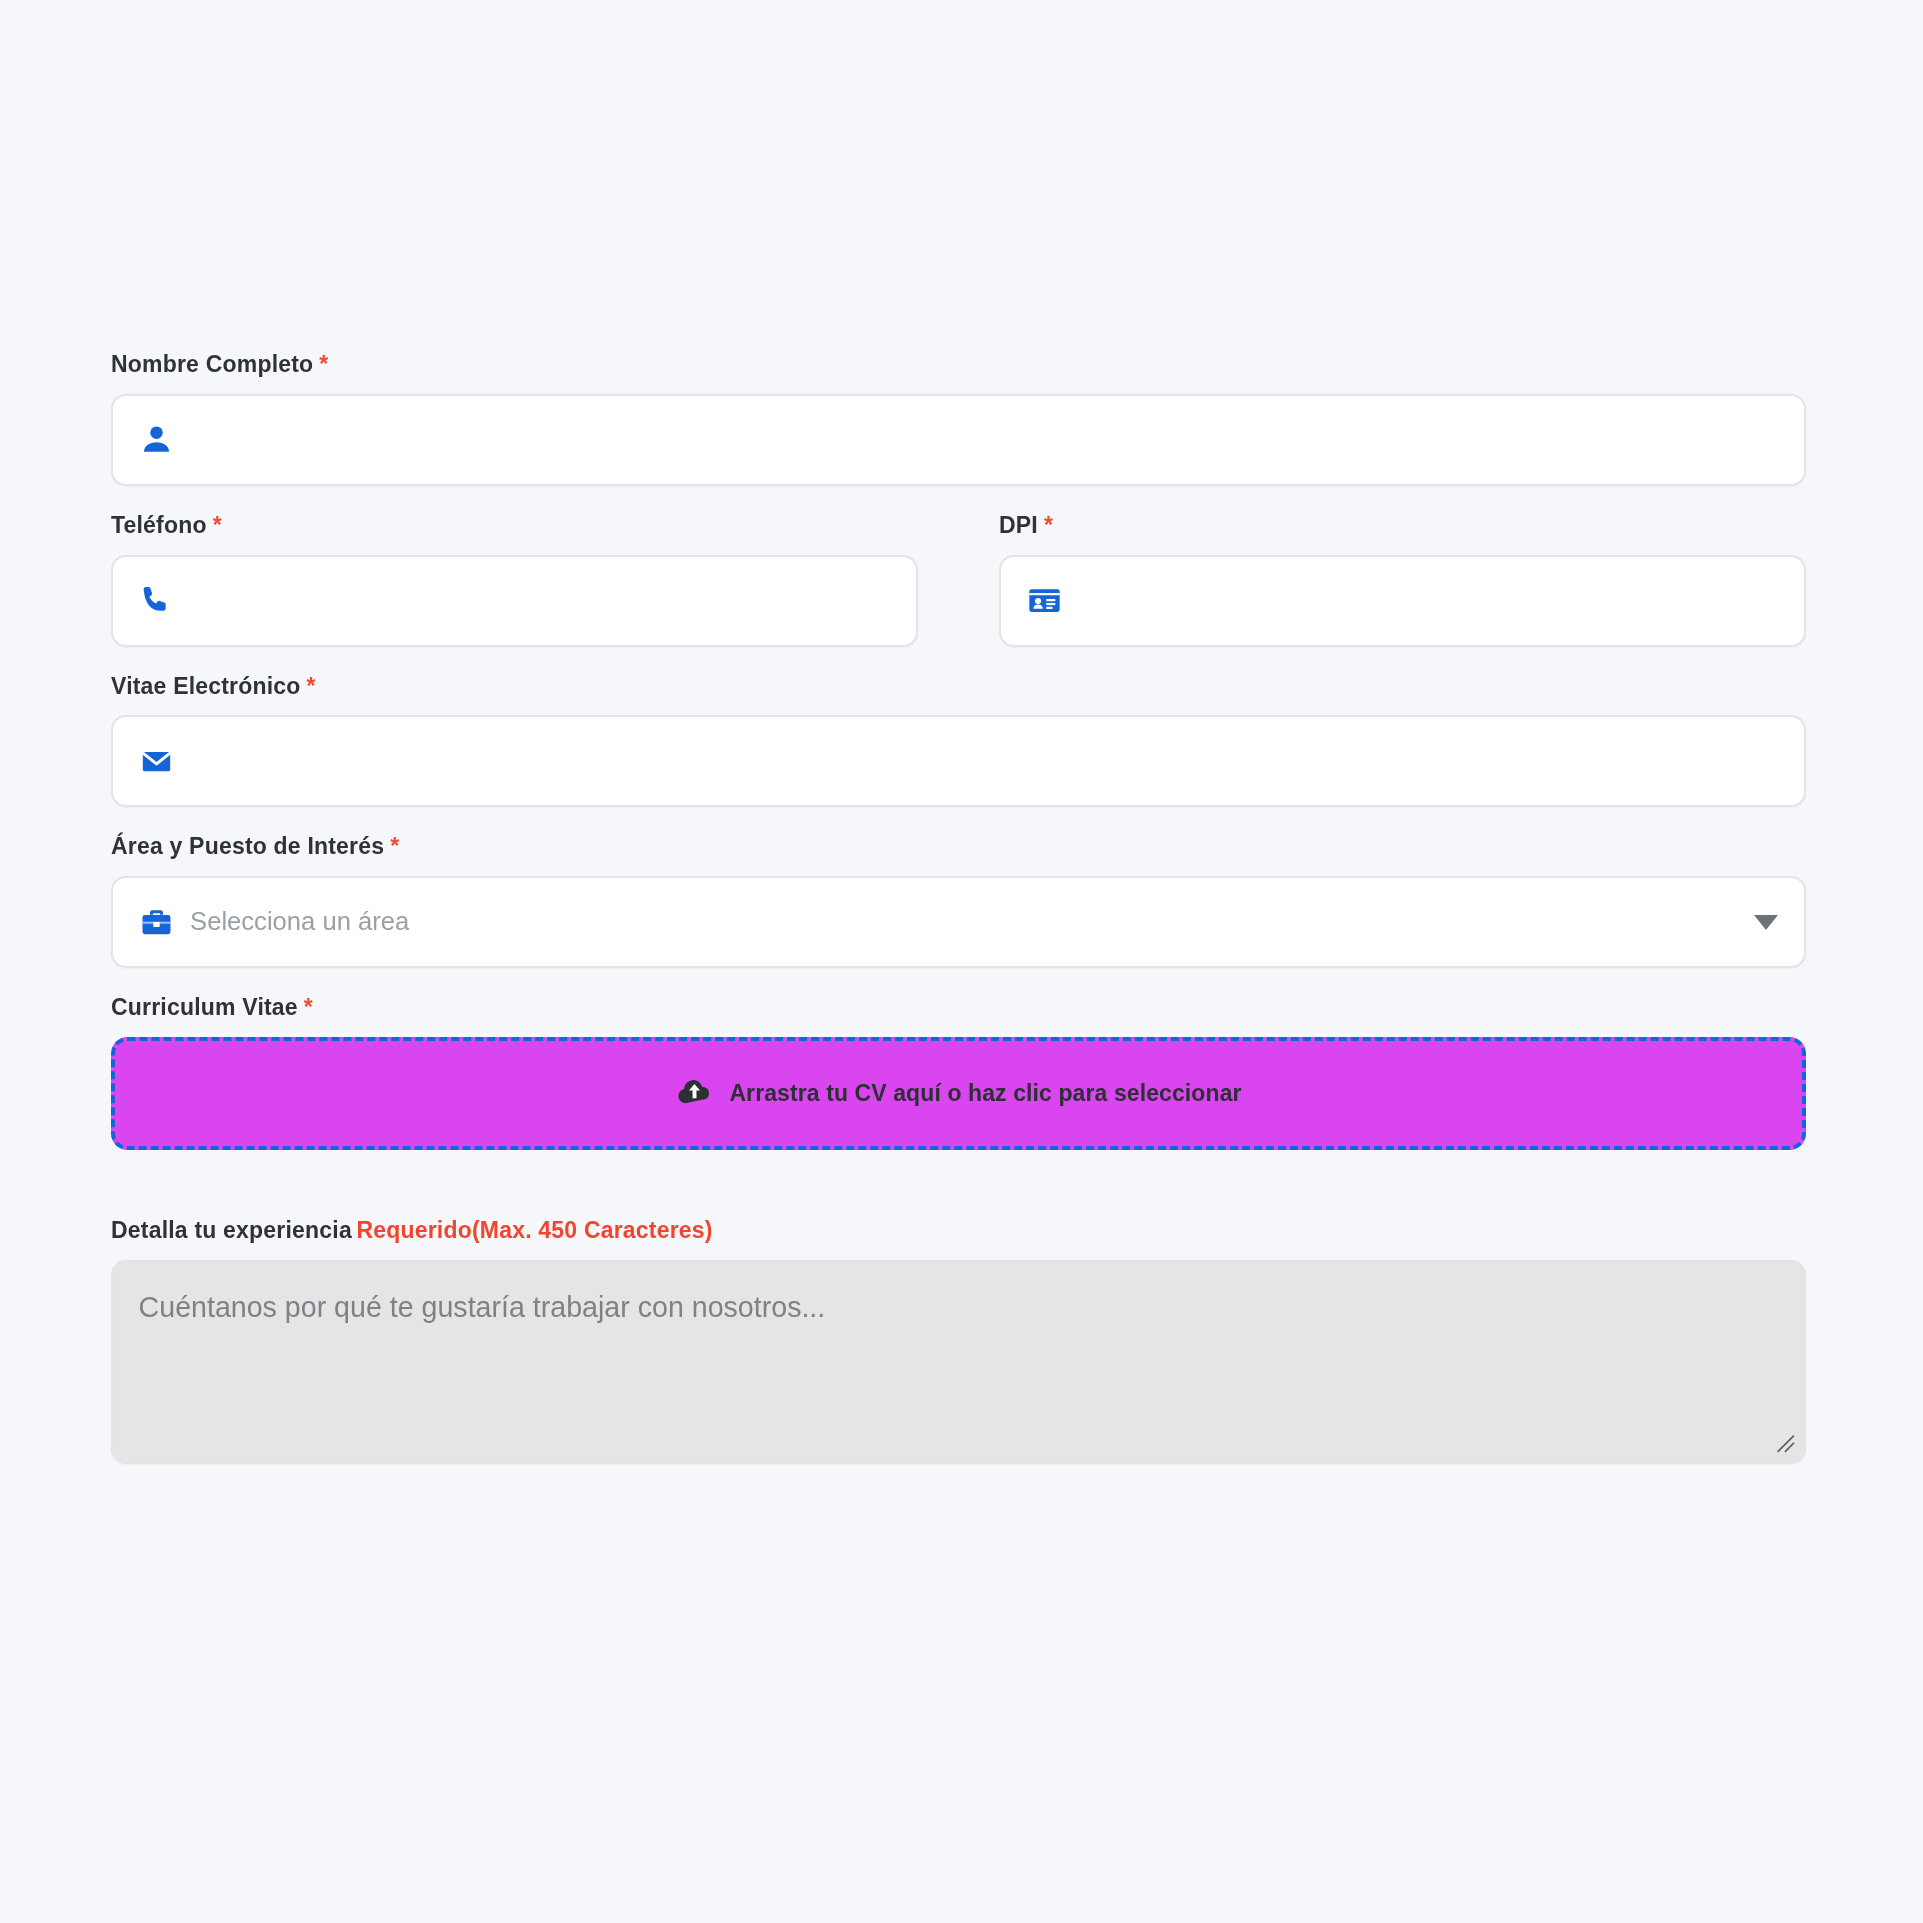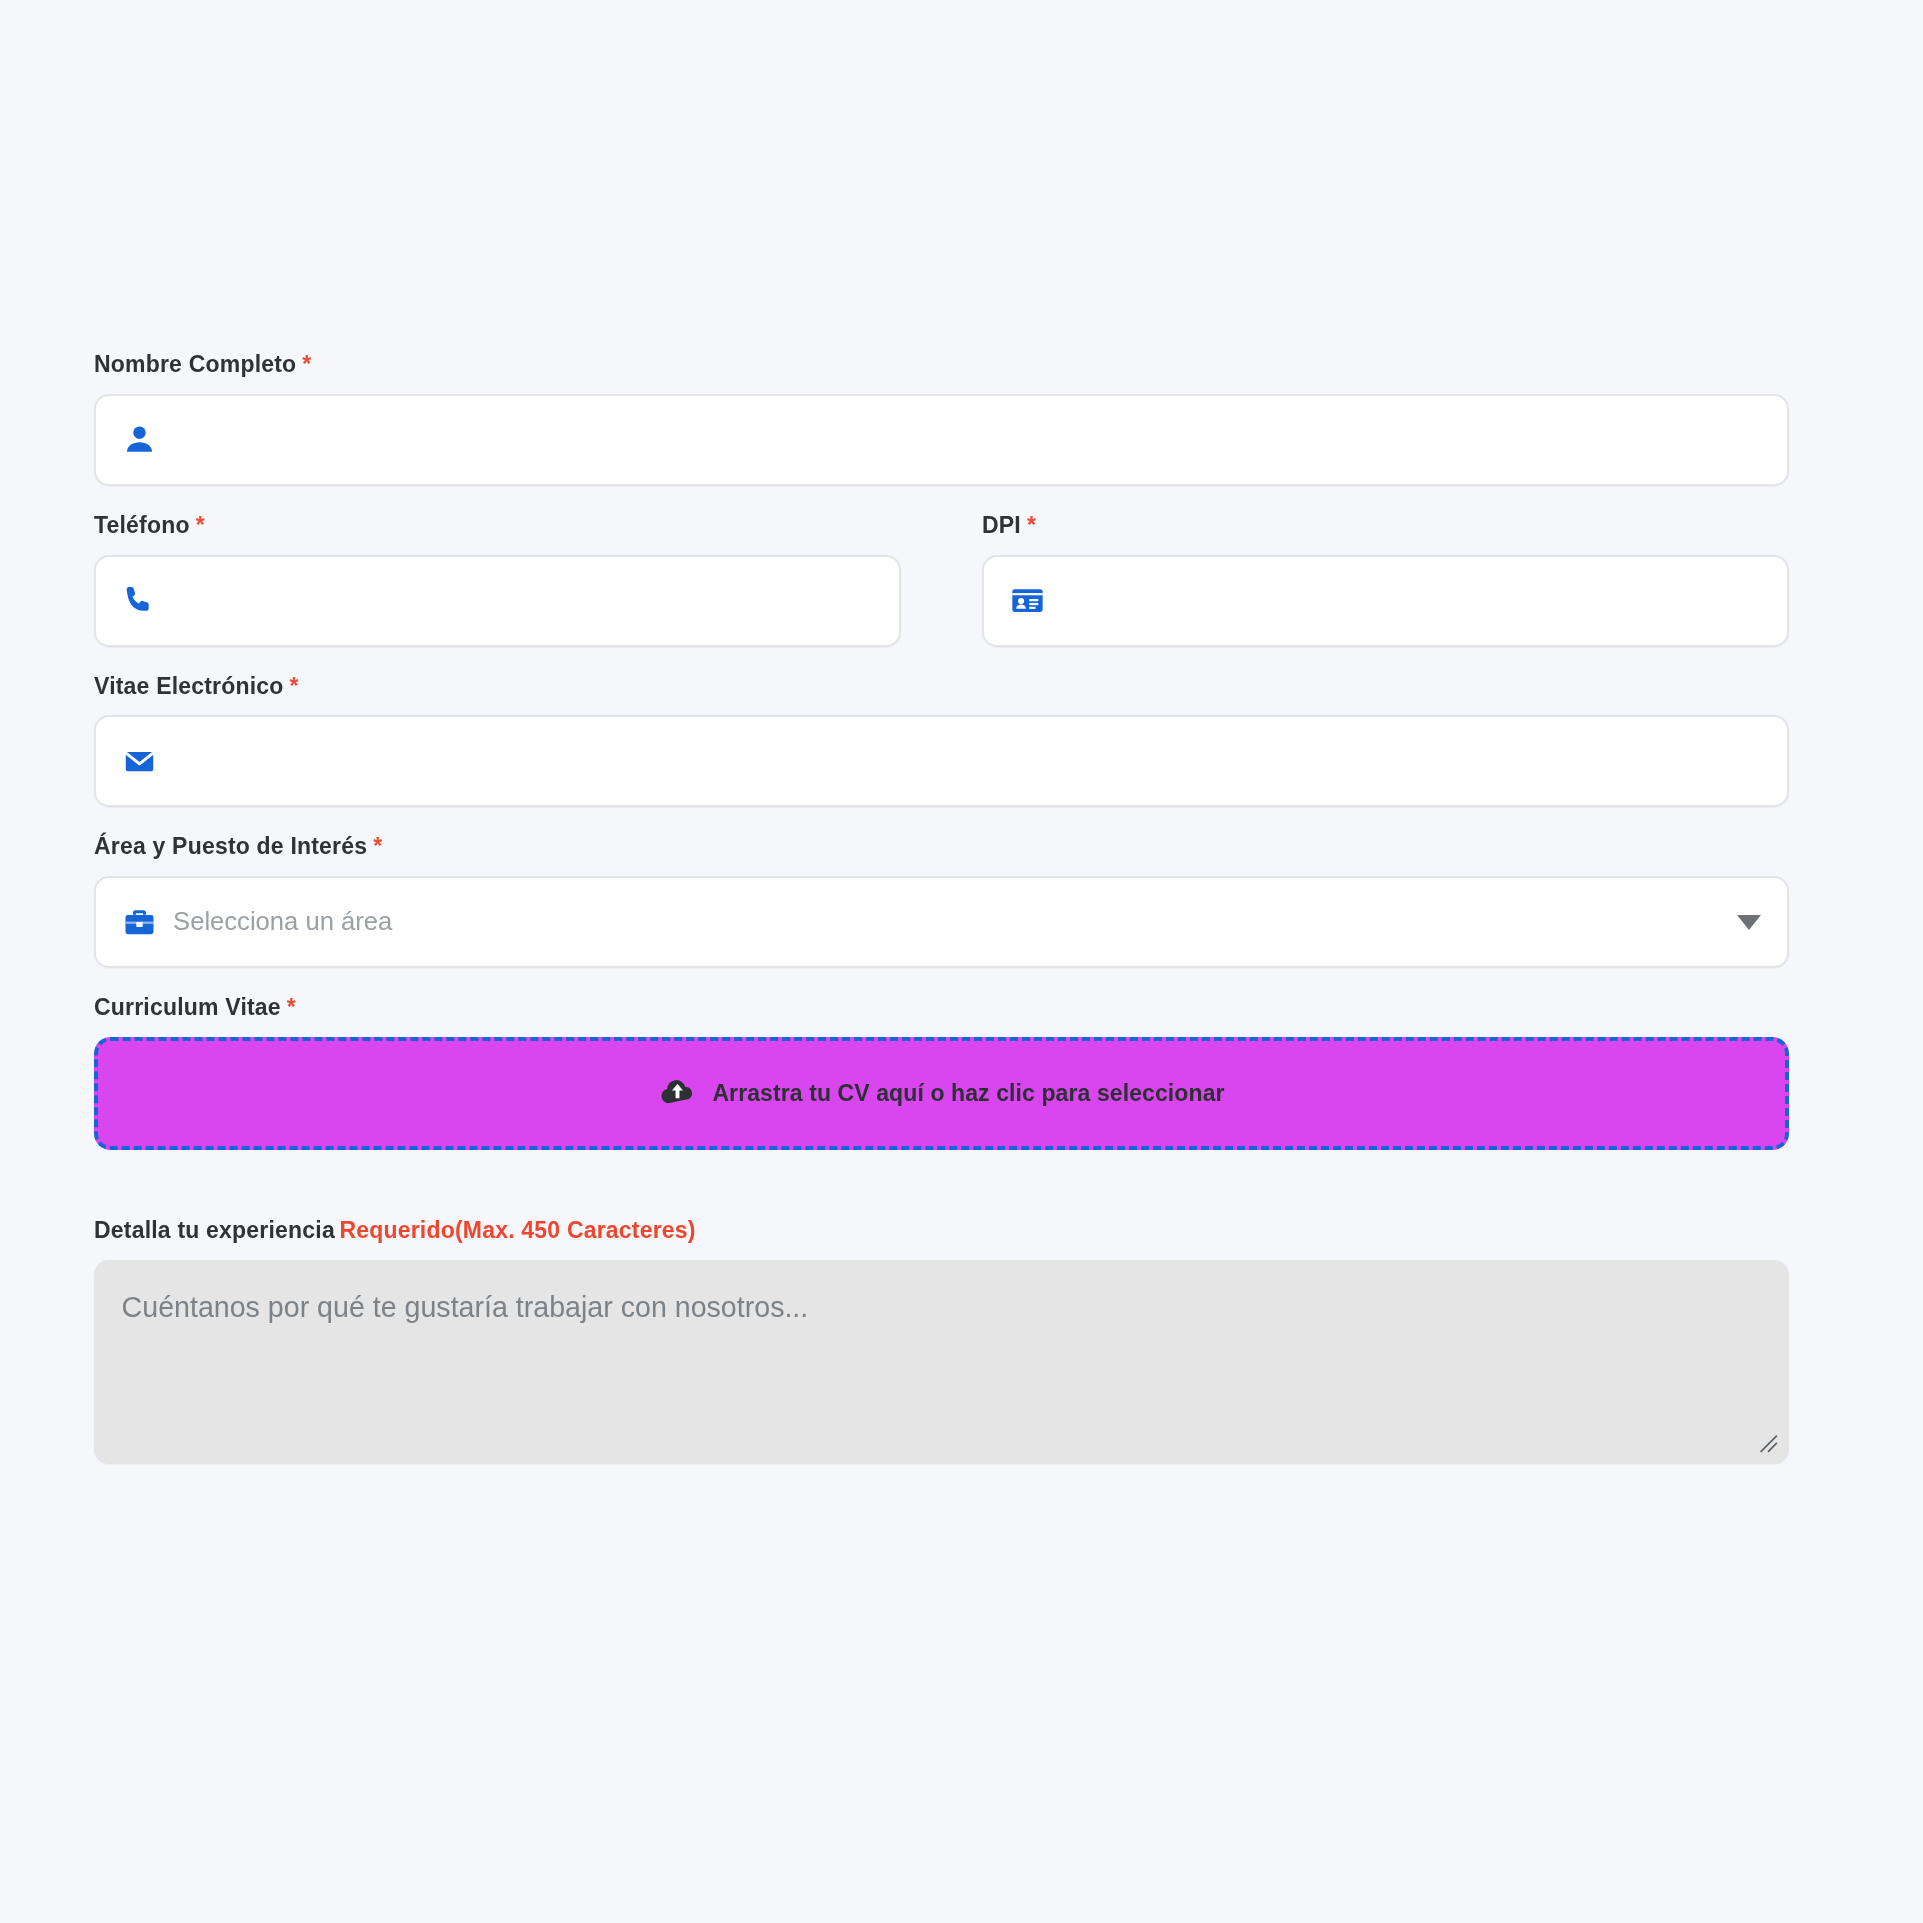--- a/index.html
+++ b/index.html
@@ -13,21 +13,21 @@
 
   .page {
     width: 1924px;
     height: 1924px;
     background: #f5f7fa;
     position: relative;
   }
 
   .form-wrap {
     position: absolute;
-    left: 94px;
+    left: 111px;
     top: 352px;
     width: 1695px;
   }
 
   
   .field-label {
     font-size: 23px;
     font-weight: 700;
     color: #2f3336;
     letter-spacing: 0.2px;

